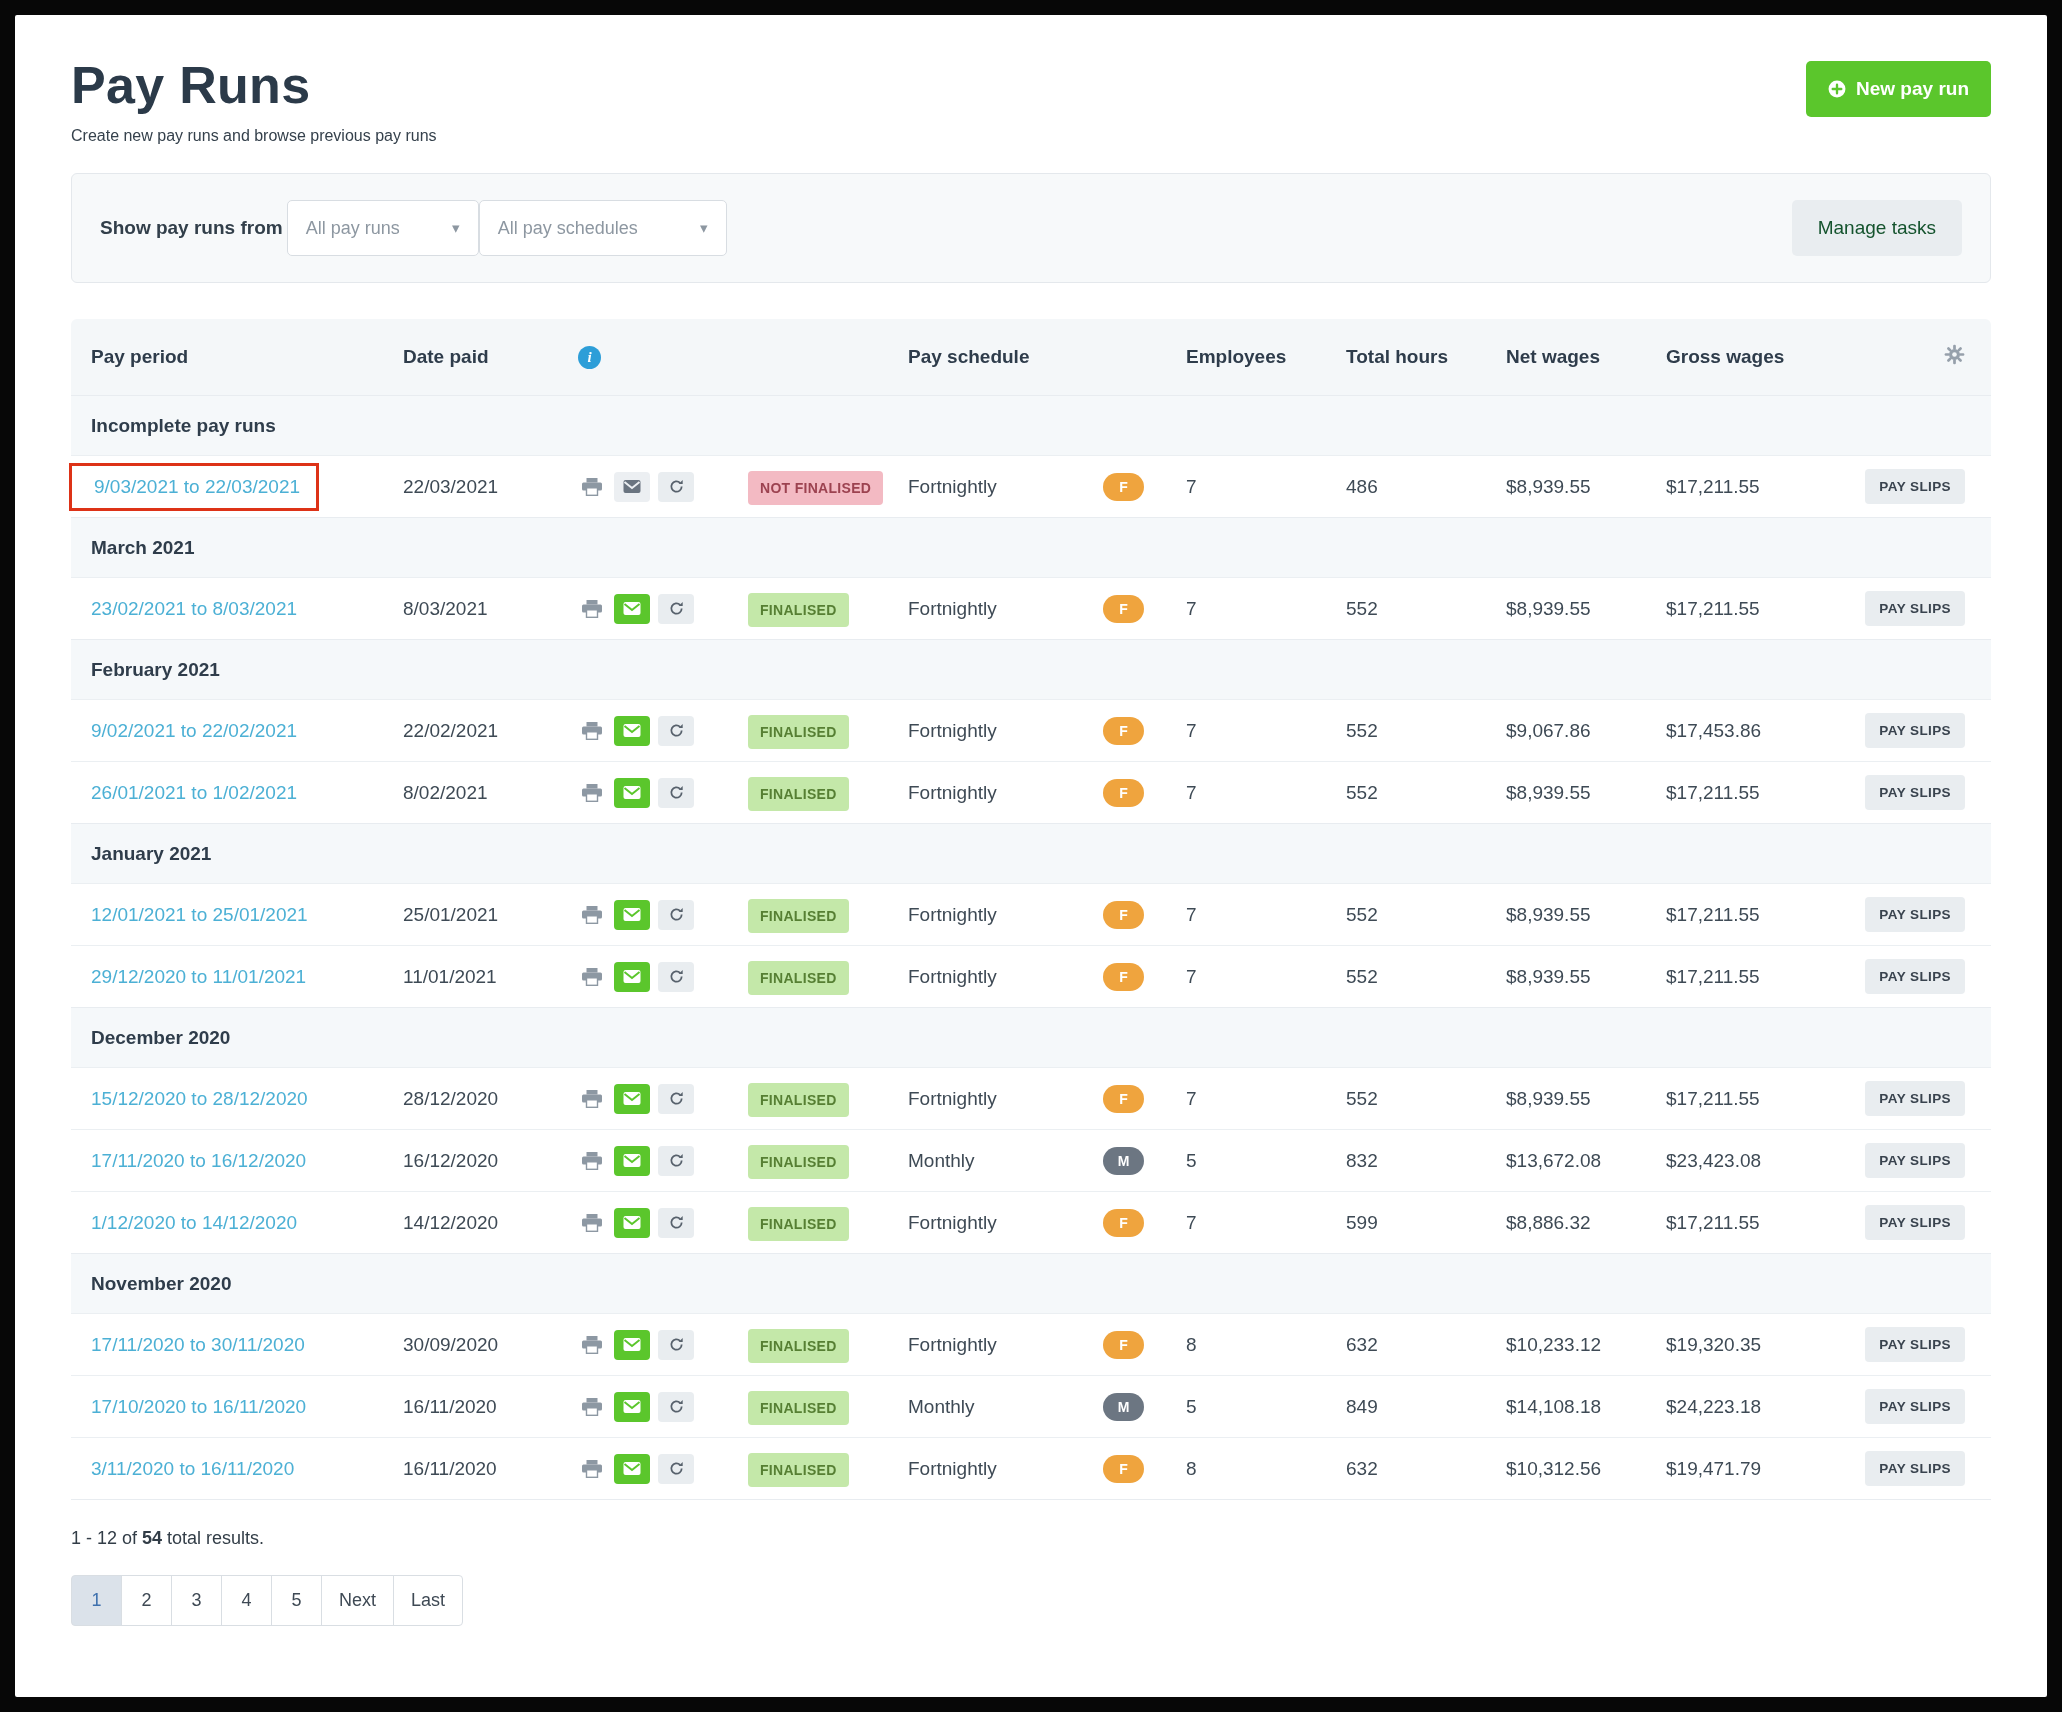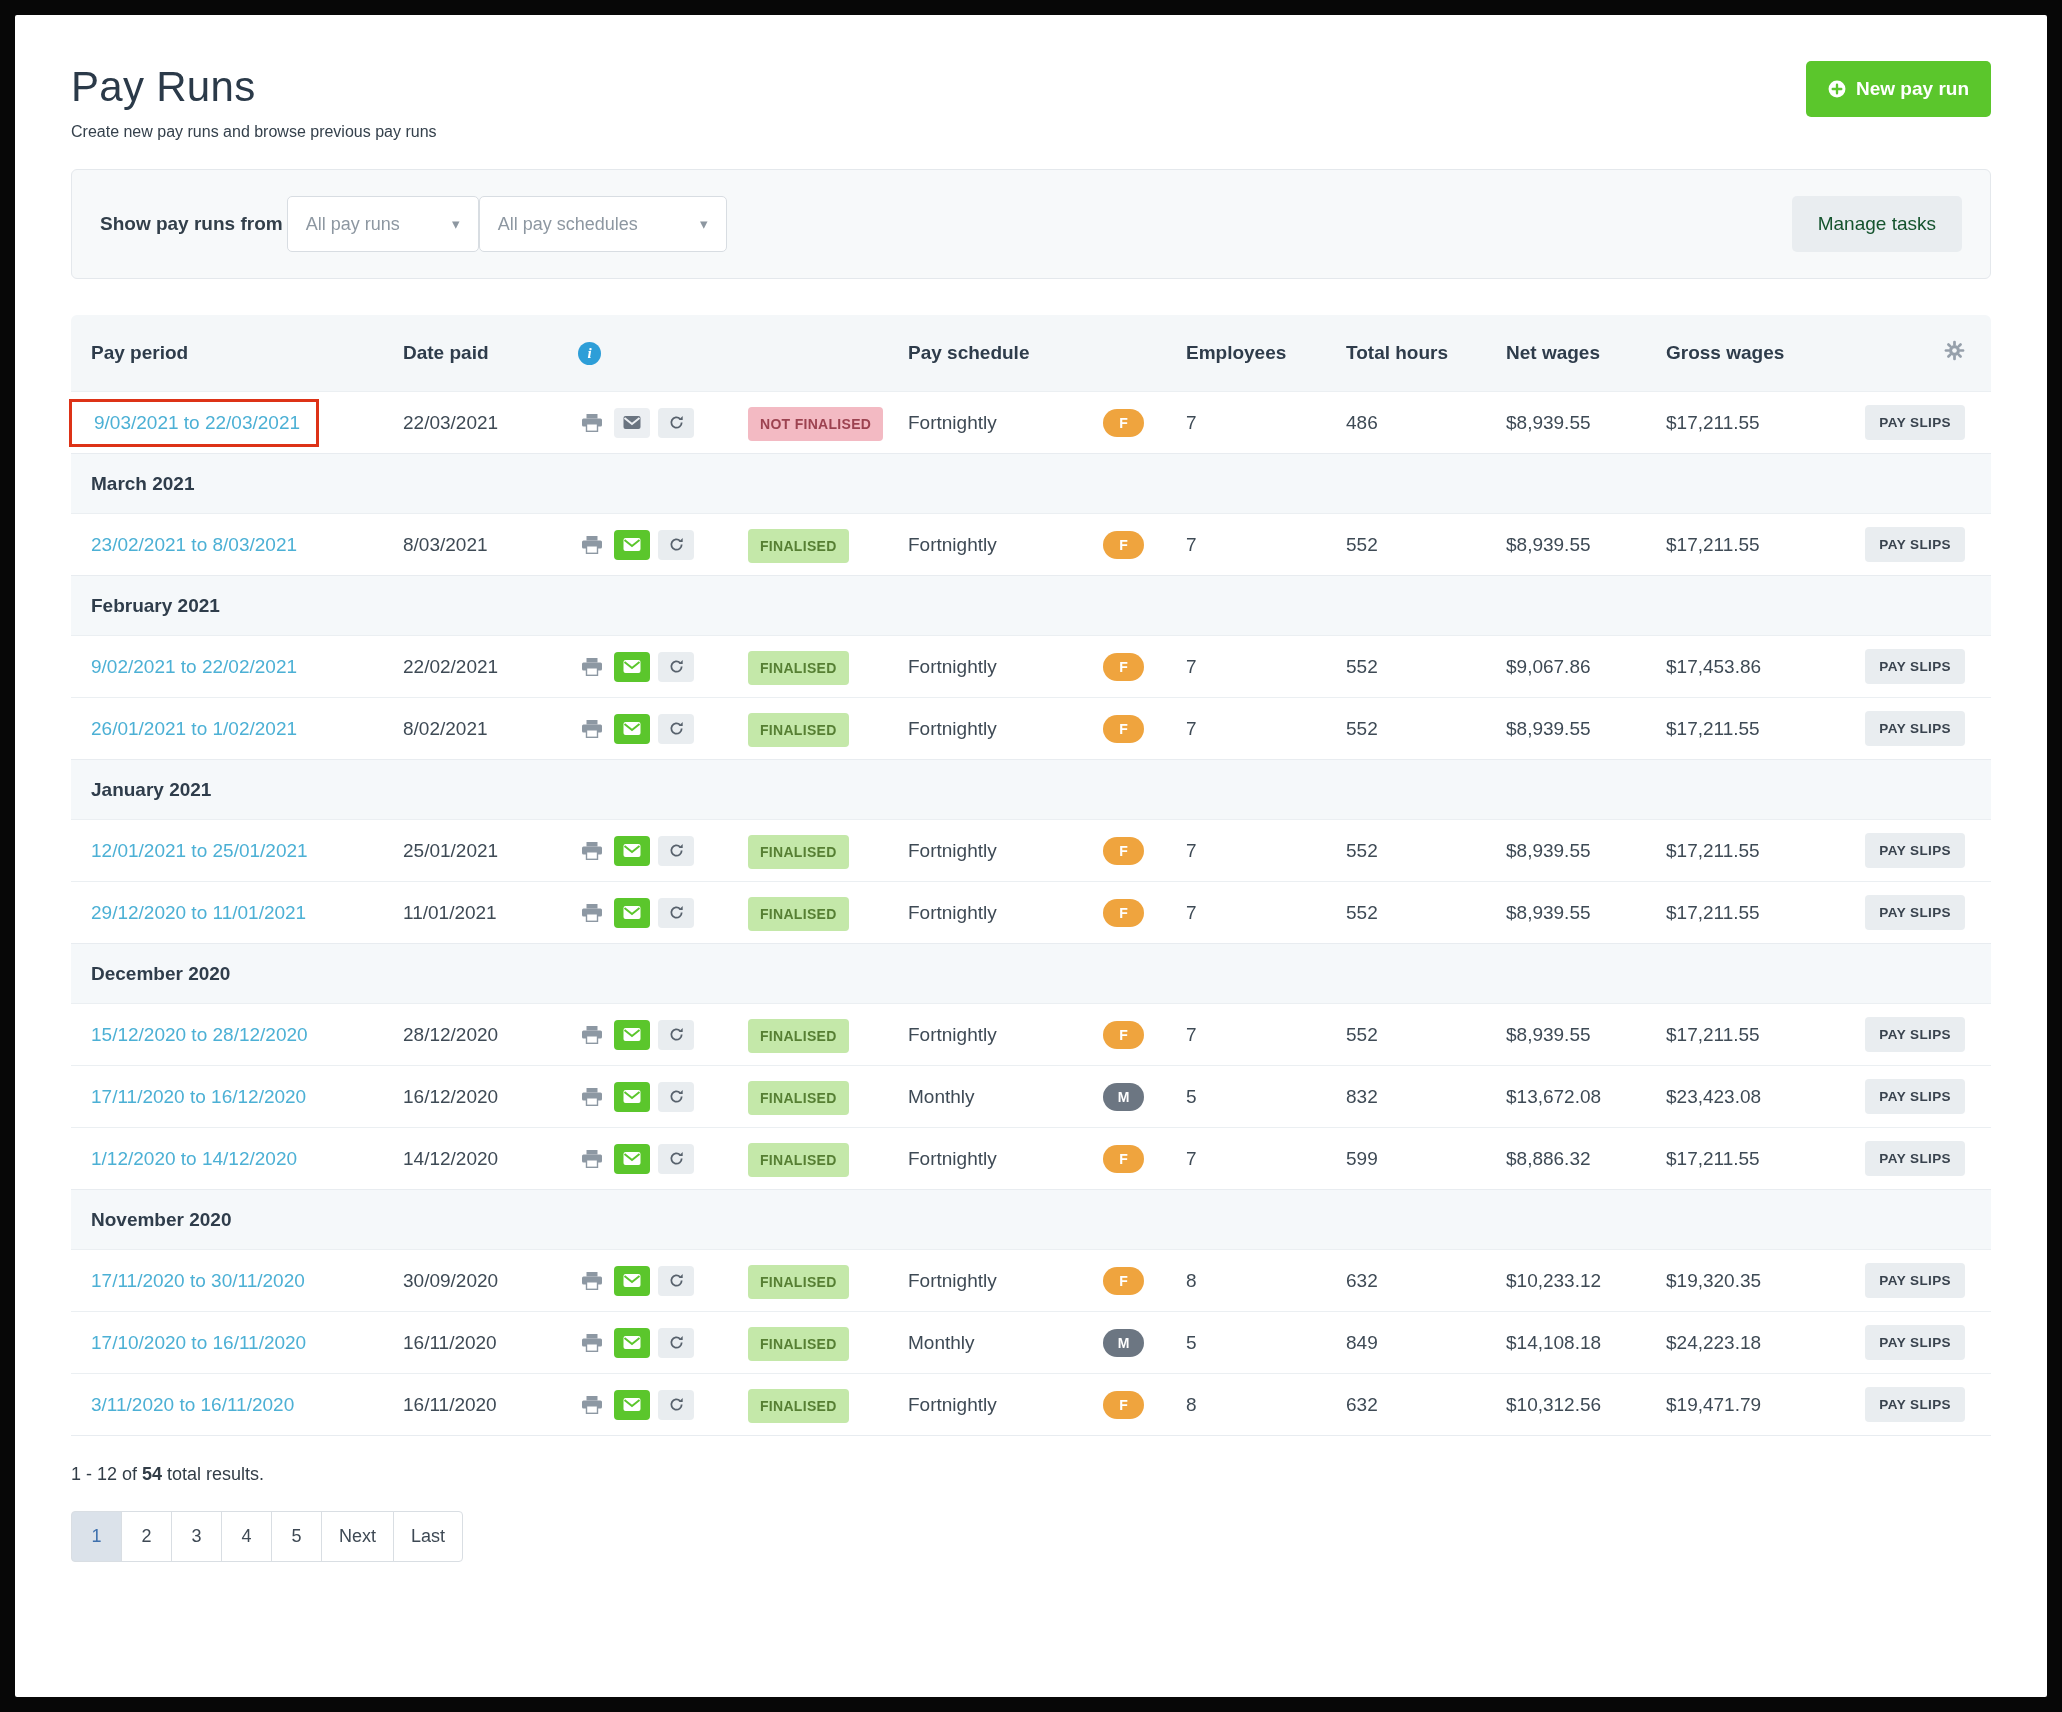--- a/index.html
+++ b/index.html
@@ -4,21 +4,21 @@
 <style>
   * { box-sizing: border-box; }
   html, body { margin: 0; padding: 0; background: #070707; }
   body { font-family: "Liberation Sans", sans-serif; }
 
   .frame { width: 2062px; min-height: 1712px; background: #070707; padding: 15px; }
   .page  { background: #ffffff; min-height: 1682px; padding: 36px 56px 60px; border-radius: 2px; }
 
   
   .page-header { display: flex; justify-content: space-between; align-items: flex-start; }
-  .page-title { font-size: 42px; font-weight: 400; color: #2b3a49; margin: 12px 0 12px; letter-spacing: .3px; }
+  .page-title { font-size: 52px; font-weight: 700; color: #2b3a49; margin: 4px 0 12px; letter-spacing: .3px; }
   .page-subtitle { font-size: 16px; color: #35414c; margin: 0 0 28px; }
   .btn-new { margin-top: 10px; background: var(--accent-green, #5bc62c); color: #fff; border: none;
              border-radius: 5px; height: 56px; padding: 0 22px; font-size: 19px; font-weight: 700;
              display: inline-flex; align-items: center; gap: 10px; cursor: pointer;
              font-family: "Liberation Sans", sans-serif; }
   .btn-new svg { display: block; }
 
   
   .filter-bar { background: #f7f9fa; border: 1px solid #e4e8ec; border-radius: 6px;
                 padding: 26px 28px; display: flex; align-items: center; }
@@ -156,20 +156,23 @@
                 <rect x="8.7" y="0.6" width="2.6" height="5" rx="1.2" transform="rotate(135 10 10)"></rect>
                 <rect x="8.7" y="14.4" width="2.6" height="5" rx="1.2" transform="rotate(135 10 10)"></rect>
                 <circle cx="10" cy="10" r="5.2"></circle>
               </g>
               <circle cx="10" cy="10" r="2.2" fill="#f4f7f9"></circle>
             </svg>
           </span>
         </div>
       </div>
       <div id="table-body">
+  <div class="group-row">
+    <span>Incomplete pay runs</span>
+  </div>
 
   <div class="grid-row data-row">
     <div class="c period">
       <span class="period-wrap annotated">
         <a class="link">9/03/2021 to 22/03/2021</a>
       </span>
     </div>
     <div class="c date">22/03/2021</div>
     <div class="c icons">
       <span class="ic printer">

